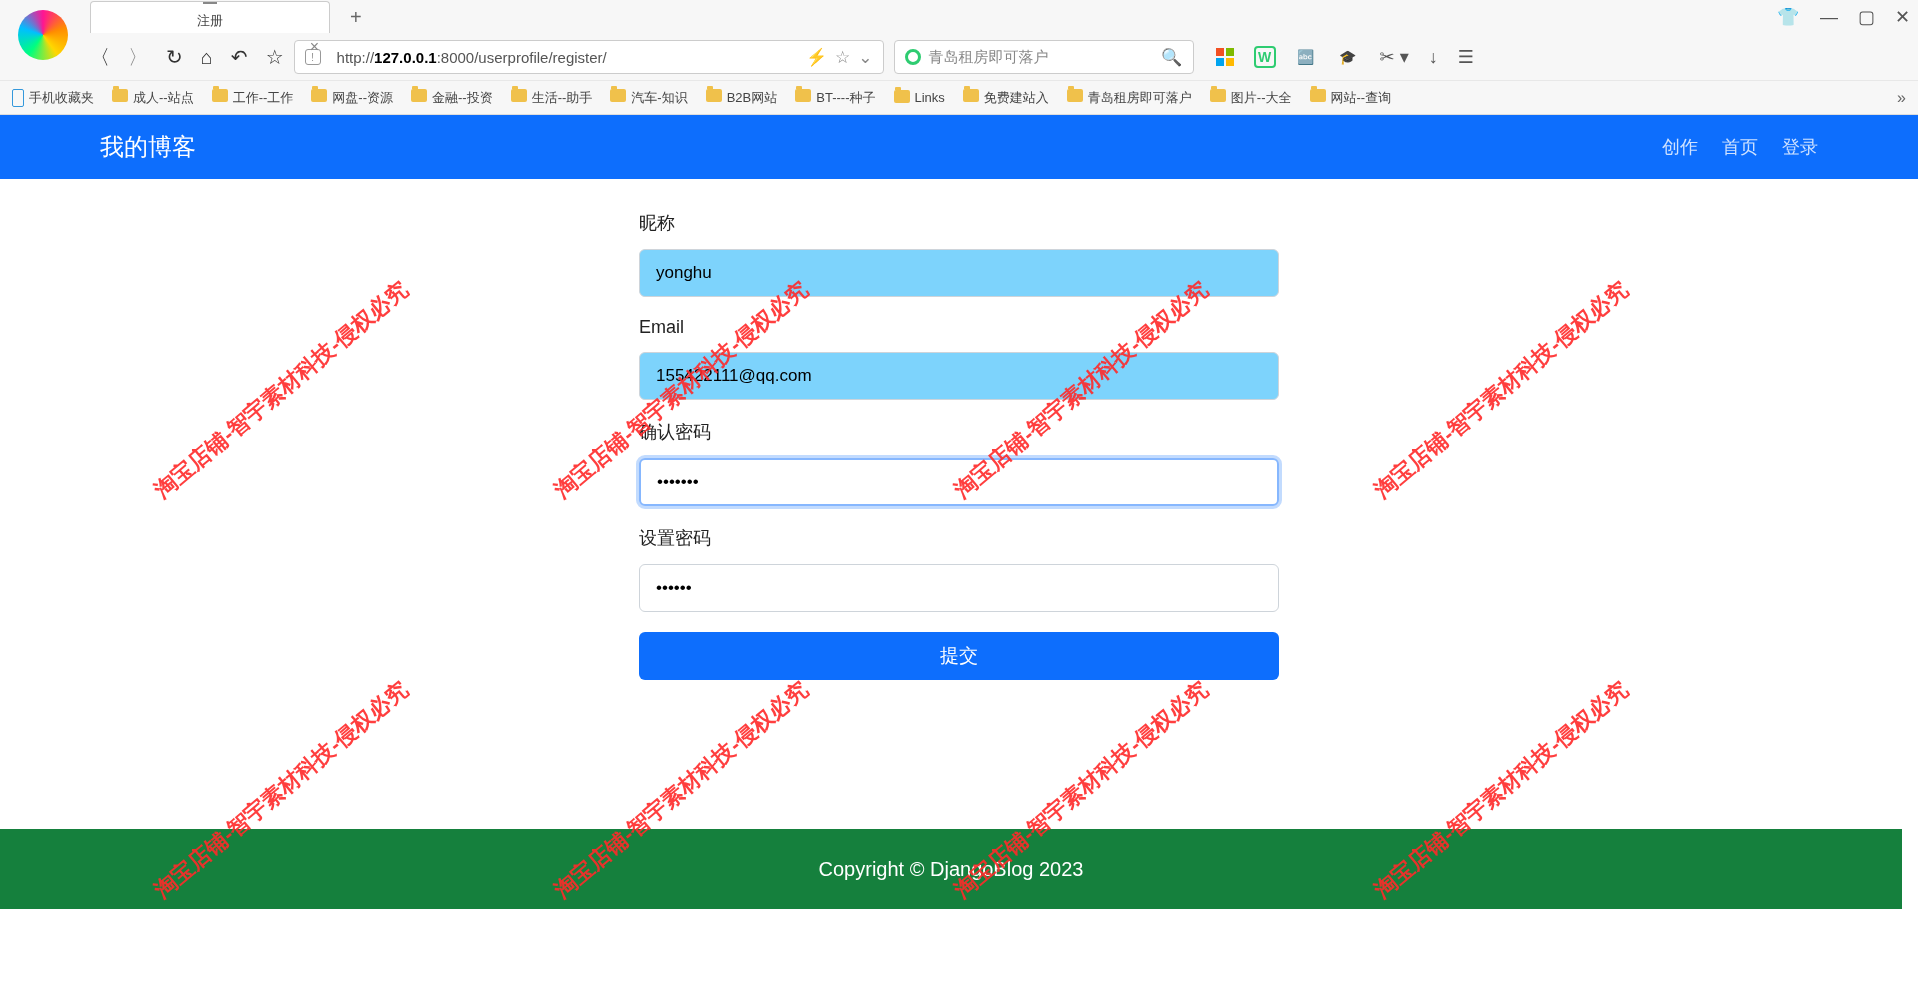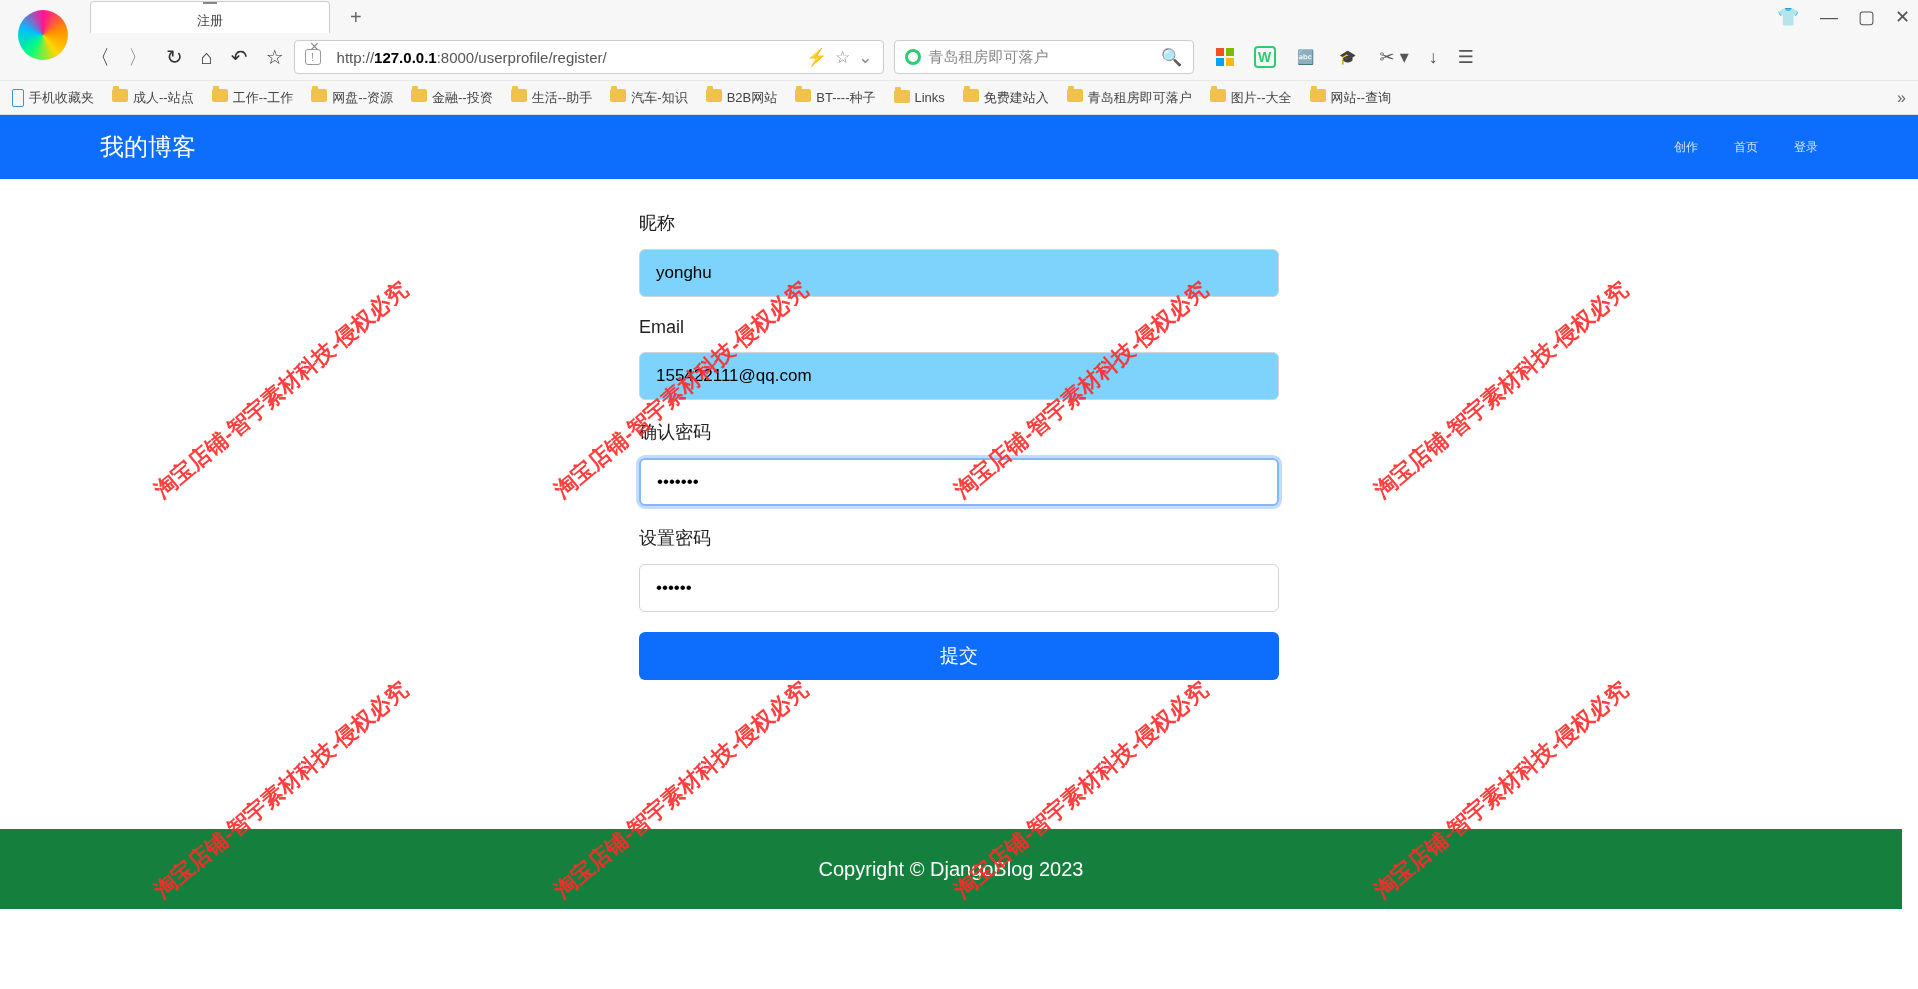--- a/index.html
+++ b/index.html
@@ -45,21 +45,21 @@
     .folder-icon::before { content: ''; position: absolute; top: -3px; left: 1px; width: 6px; height: 3px; background: #f0c14b; border-radius: 1px 1px 0 0; }
     .phone-icon { width: 12px; height: 18px; border: 1.5px solid #3498db; border-radius: 2px; }
     .bm-more { color: #666; font-size: 16px; margin-left: auto; cursor: pointer; }
 
     
     .page { position: relative; }
     
     
     .navbar { background: #0d6efd; height: 64px; display: flex; align-items: center; padding: 0 100px; color: #fff; }
     .brand { font-size: 24px; }
-    .nav-right { margin-left: auto; display: flex; gap: 36px; font-size: 12px; }
+    .nav-right { margin-left: auto; display: flex; gap: 24px; font-size: 18px; }
     .nav-link { color: #cfe2ff; cursor: pointer; }
 
     
     .form-wrap { width: 640px; margin: 32px auto 0; }
     .form-group { margin-bottom: 20px; }
     .form-label { display: block; font-size: 18px; color: #222; margin-bottom: 14px; }
     .form-control { width: 100%; height: 48px; padding: 0 16px; font-size: 17px; border: 1px solid #ced4da; border-radius: 6px; background: #fff; }
     .autofilled { background: #7dd3fc; }
     .form-control.focused { border: 2px solid #86b7fe; outline: 3px solid rgba(13,110,253,.25); }
     .submit-btn { width: 100%; height: 48px; background: #0d6efd; color: #fff; border: none; border-radius: 6px; font-size: 19px; cursor: pointer; }

